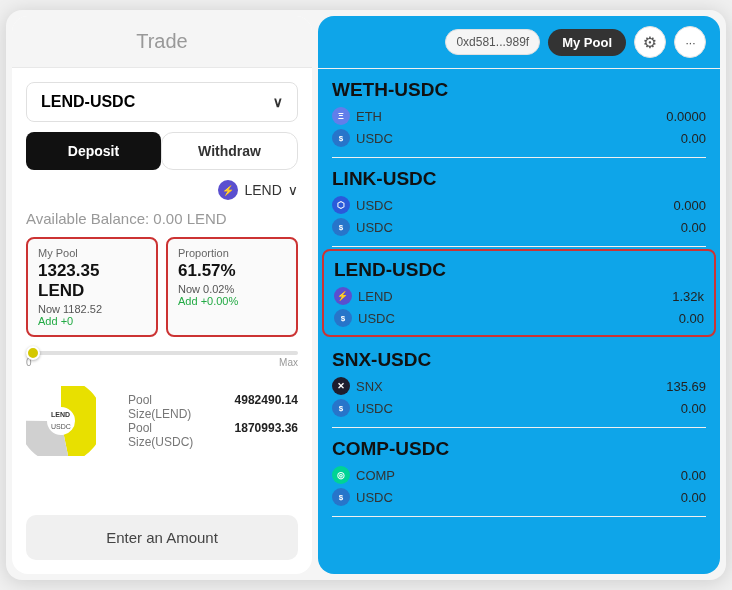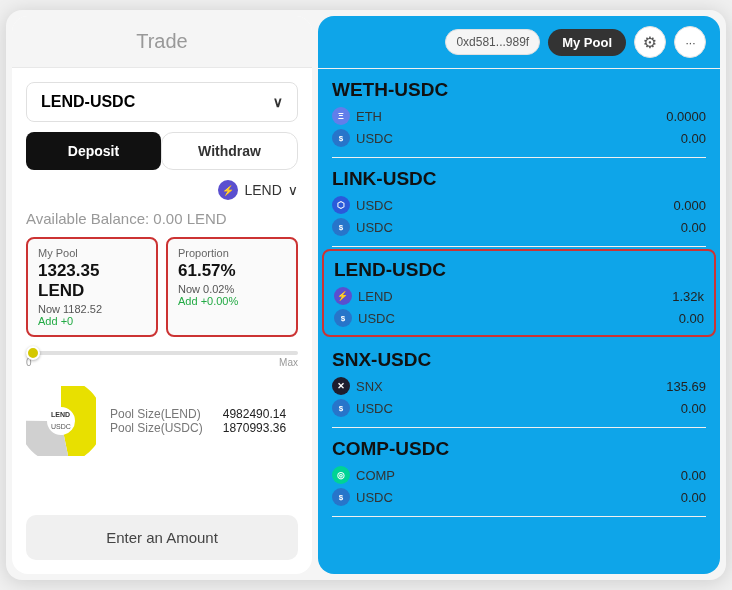--- a/index.html
+++ b/index.html
@@ -194,28 +194,29 @@
     .pie-chart {
       width: 70px;
       height: 70px;
       flex-shrink: 0;
     }
     .pool-size-info {
       display: flex;
       flex-direction: column;
       font-size: 12px;
       color: #555;
+      margin-left: 18px;
     }
     .pool-size-row {
       display: flex;
       justify-content: space-between;
       gap: 20px;
     }
     .pool-size-label { color: #777; }
-    .pool-size-value { font-weight: 400; color: #222; }
+    .pool-size-value { font-weight: 700; color: #222; }
     .enter-amount-btn {
       margin-top: auto;
       padding: 14px;
       background: #f0f0f0;
       border: none;
       border-radius: 10px;
       font-size: 15px;
       color: #444;
       cursor: pointer;
       width: 100%;

